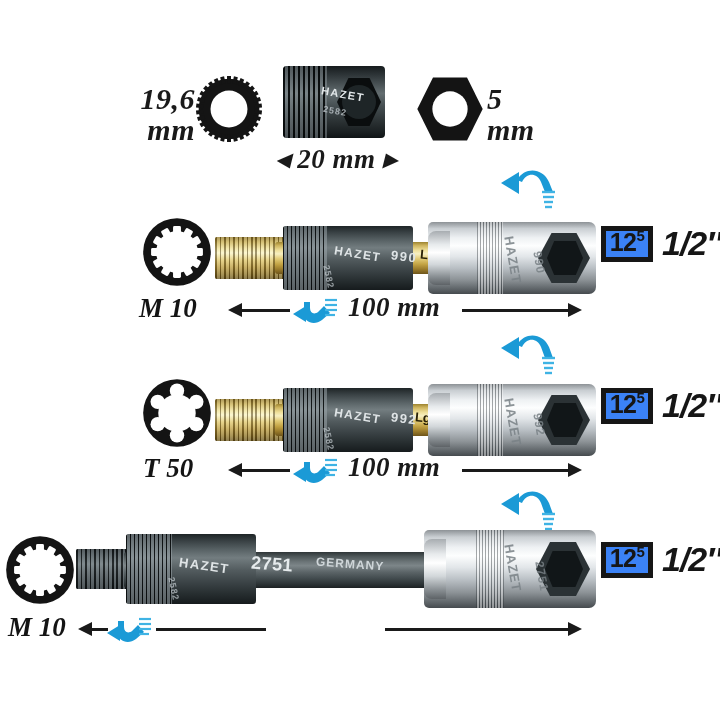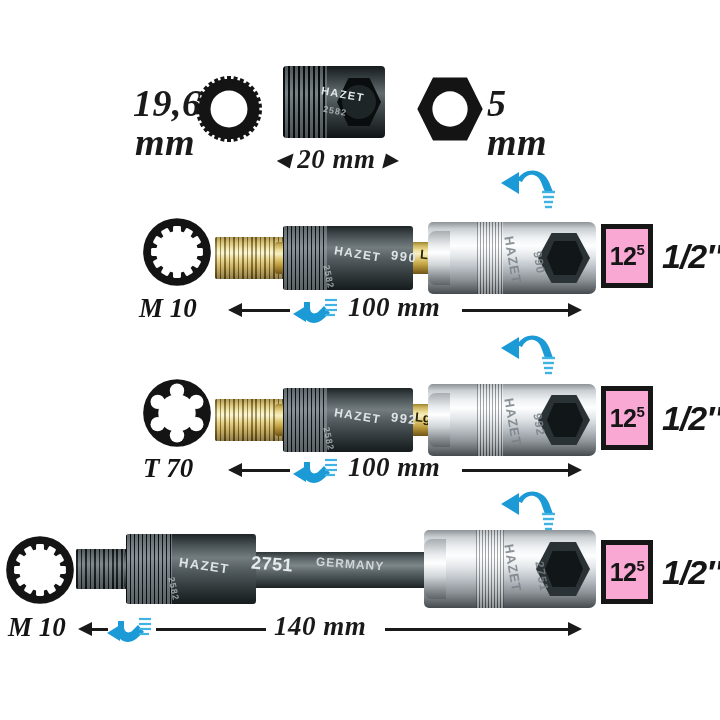--- a/index.html
+++ b/index.html
@@ -15,39 +15,39 @@
   .dim-label {
     position: absolute;
     font-family: "Liberation Serif", serif;
     font-style: italic;
     font-weight: 700;
     color: #1a1a1a;
     white-space: pre;
     line-height: 1.02;
     letter-spacing: 0.5px;
   }
-  .dim-big { font-size: 38px; }
+  .dim-big { font-size: 30px; }
   .dim-med { font-size: 27px; }
   .spec-label {
     position: absolute;
     font-family: "Liberation Serif", serif;
     font-style: italic;
     font-weight: 700;
     font-size: 27px;
     color: #141414;
     white-space: pre;
   }
 
   
   .drive-badge { position: absolute; display: flex; align-items: center; gap: 9px; }
   .drive-box {
-    width: 52px; height: 64px;
+    width: 52px; height: 36px;
     border: 5px solid #161616;
-    background: #f9a8d4;
-    display: flex; align-items: center; justify-content: center;
+    background: #3b82f6;
+    display: flex; align-items: flex-end; justify-content: center;
   }
   .drive-box .num {
     font-family: "Liberation Sans", sans-serif;
     font-weight: 700; font-size: 25px; color: #161616;
     letter-spacing: -0.5px; display: flex; align-items: flex-start;
   }
   .drive-box .sup {
     font-size: 15px; font-weight: 700; position: relative; top: -1px; left: 0px;
   }
   .drive-frac {
@@ -419,21 +419,21 @@
       <div class="knurl" style="left:49px; width:26px;"></div>
       <div style="position:absolute; right:6px; top:11px; width:52px; height:50px; background:#2b3235;
                   clip-path:polygon(26% 0%,74% 0%,100% 50%,74% 100%,26% 100%,0% 50%);"></div>
       <div style="position:absolute; right:13px; top:19px; width:36px; height:34px; background:#111618;
                   clip-path:polygon(20% 0%,80% 0%,100% 50%,80% 100%,20% 100%,0% 50%);"></div>
       <div class="mark" style="left:88px; top:13px; font-size:13px;">HAZET</div>
       <div class="mark" style="left:116px; top:28px; font-size:12px;">992</div>
     </div>
   </div>
 
-  <div class="spec-label" style="left:143px; top:453px;">T 70</div>
+  <div class="spec-label" style="left:143px; top:453px;">T 50</div>
   <div class="arrowhead left" style="left:228px; top:463px;"></div>
   <div class="dimline" style="left:242px; top:469px; width:48px;"></div>
   <div class="rot-arrow" style="left:292px; top:456px;">
     <svg width="50" height="34" viewBox="0 0 50 34">
       <path d="M12 6 L12 18 C12 26 22 30 30 24 L38 17 L32 10 L26 16 C22 19 18 17 18 12 L18 6 Z" fill="#1b9ad6"></path>
       <polygon points="14,10 14,26 1,18" fill="#1b9ad6"></polygon>
       <g stroke="#3fb3e4" stroke-width="2.2">
         <line x1="33" y1="4" x2="45" y2="4"></line>
         <line x1="33" y1="9" x2="45" y2="9"></line>
         <line x1="33" y1="14" x2="45" y2="14"></line>
@@ -528,21 +528,20 @@
       <polygon points="14,10 14,26 1,18" fill="#1b9ad6"></polygon>
       <g stroke="#3fb3e4" stroke-width="2.2">
         <line x1="33" y1="4" x2="45" y2="4"></line>
         <line x1="33" y1="9" x2="45" y2="9"></line>
         <line x1="33" y1="14" x2="45" y2="14"></line>
         <line x1="33" y1="19" x2="43" y2="19"></line>
       </g>
     </svg>
   </div>
   <div class="dimline" style="left:156px; top:628px; width:110px;"></div>
-  <div class="dim-label dim-med" style="left:274px; top:613px;">140 mm</div>
   <div class="dimline" style="left:385px; top:628px; width:185px;"></div>
   <div class="arrowhead right" style="left:568px; top:622px;"></div>
 
   <div class="drive-badge" style="left:601px; top:540px;">
     <div class="drive-box">
       <span class="num">
           <span>12</span>
           <span class="sup">5</span>
         </span>
     </div>

